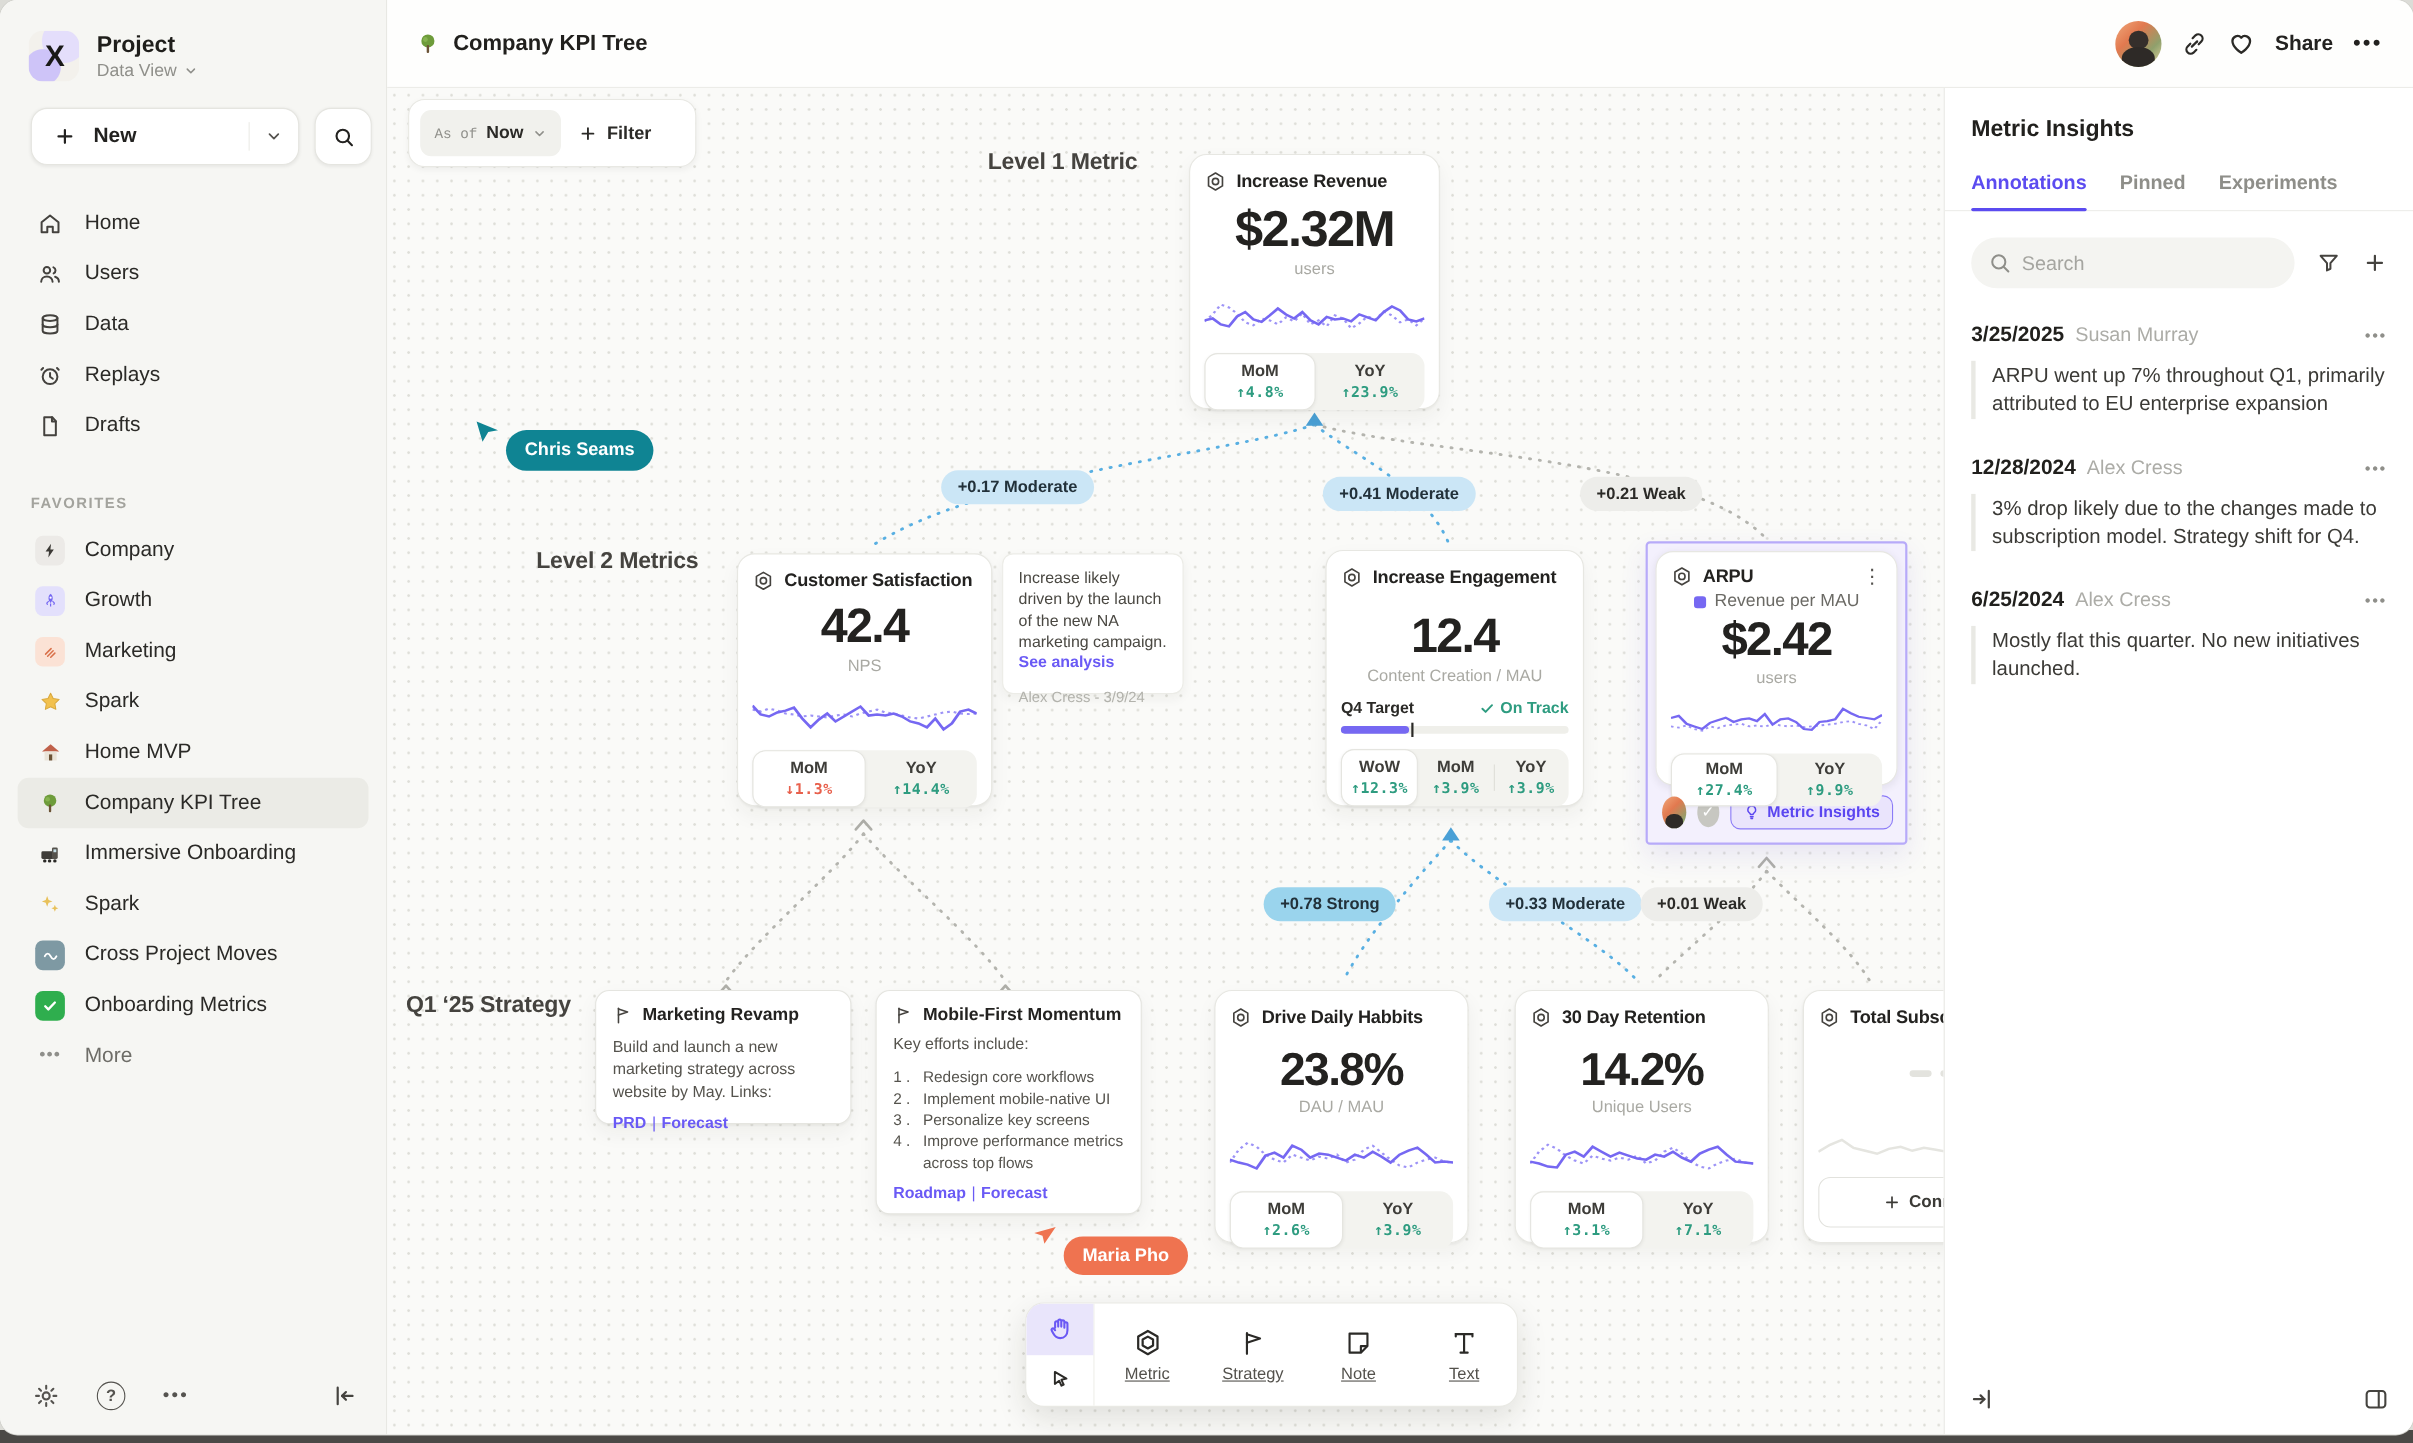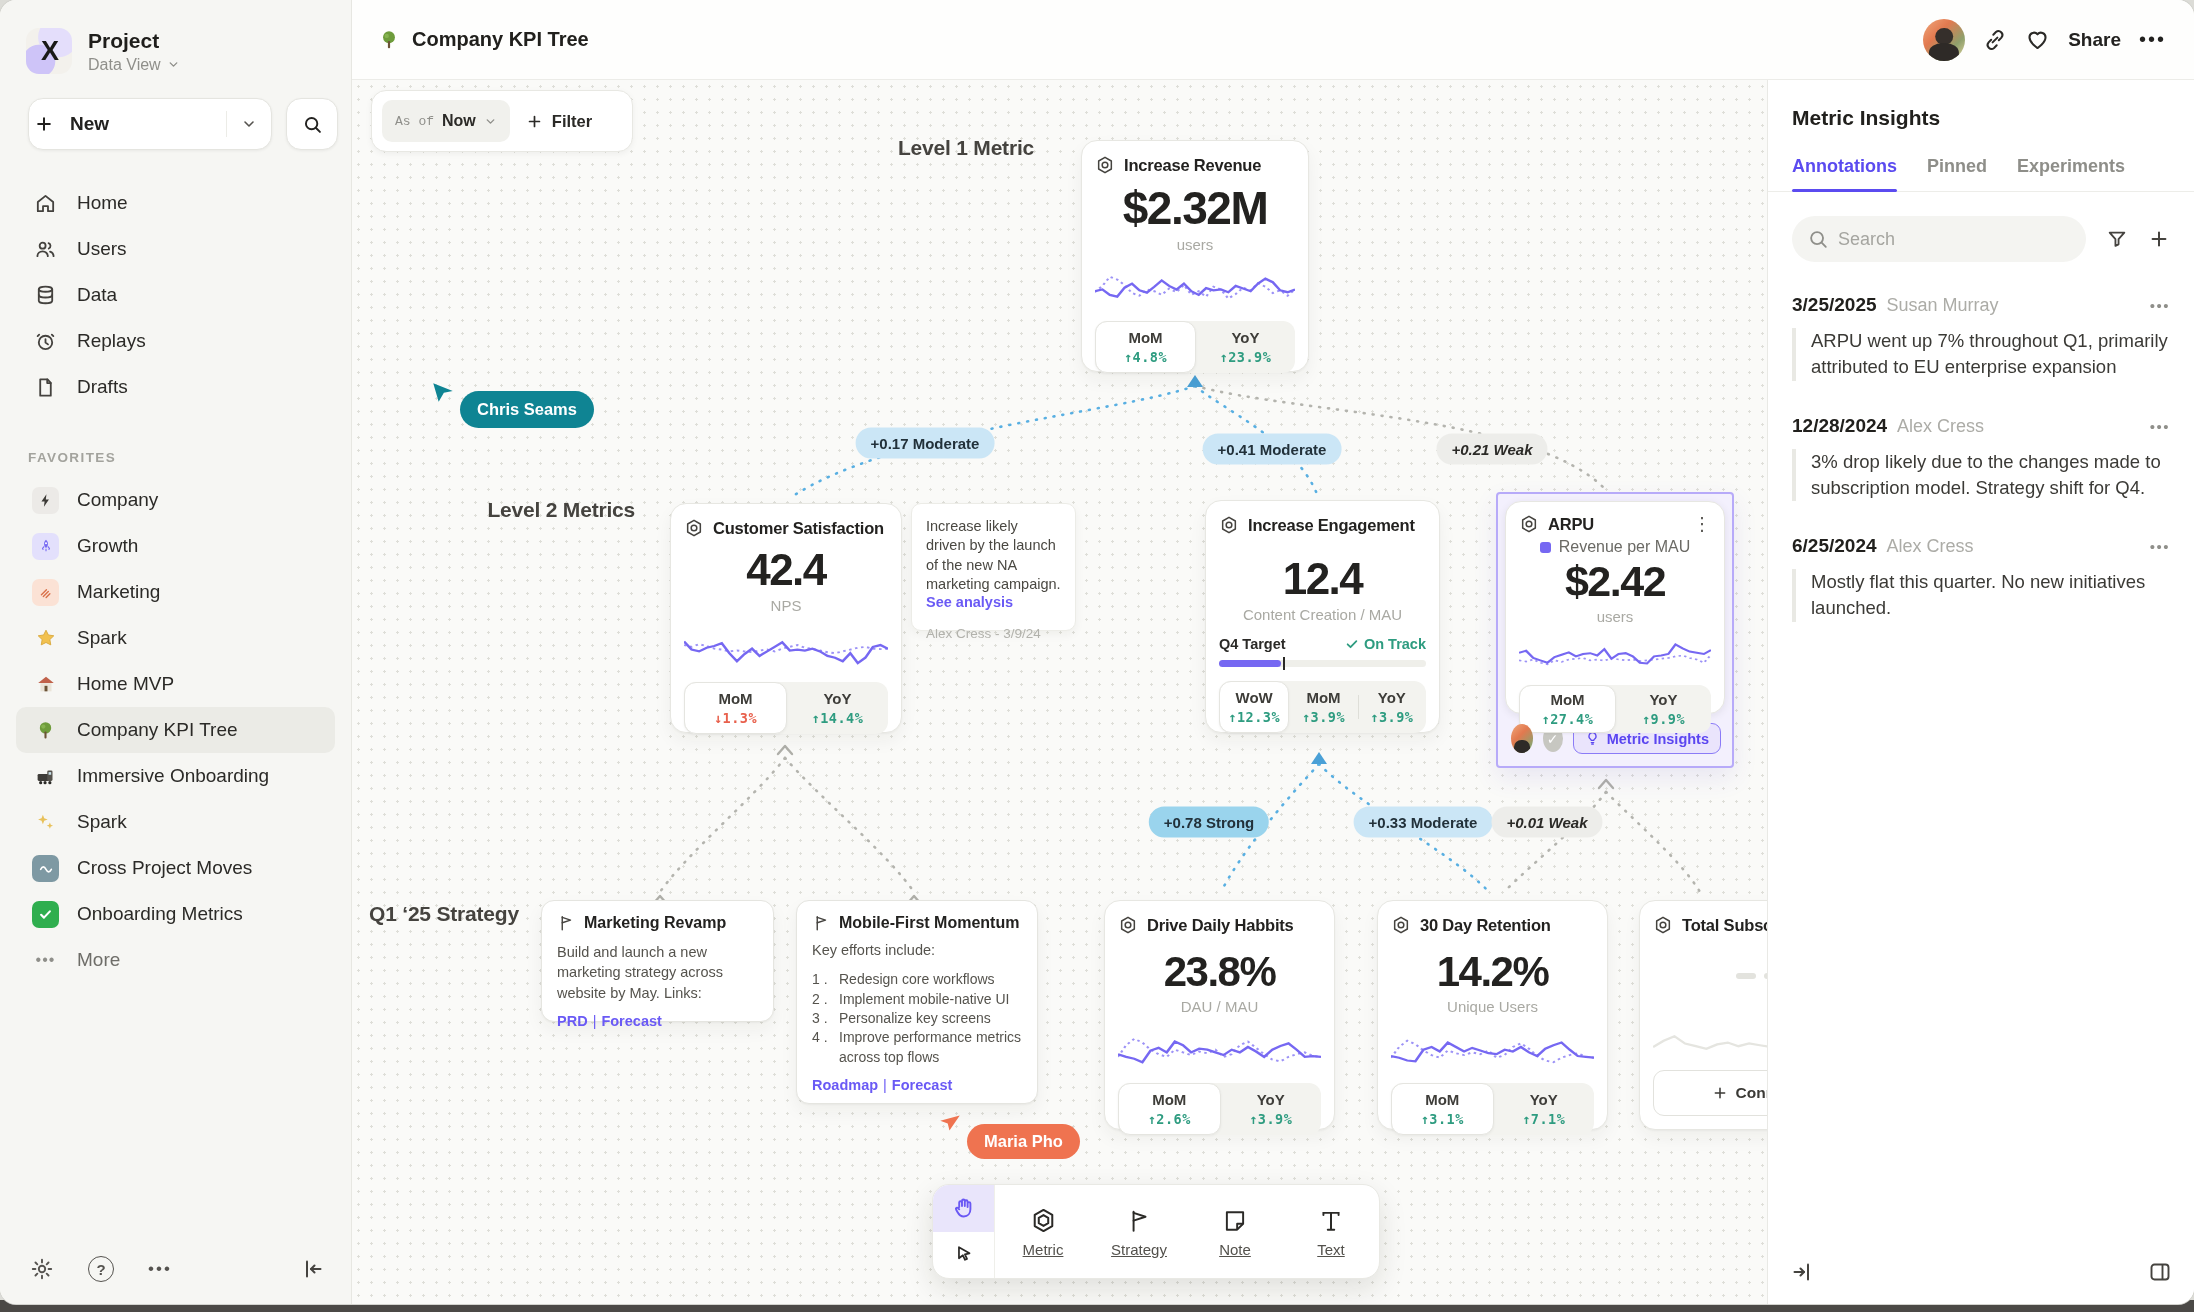--- a/index.html
+++ b/index.html
@@ -15,21 +15,21 @@
   .logo { width:46px; height:46px; border-radius:13px; background:
       radial-gradient(circle at 28% 72%, #CEC4F8 0 34%, transparent 36%),
       radial-gradient(circle at 70% 20%, #E4DEFB 0 40%, transparent 42%),
       #F3F1EC;
       display:flex; align-items:center; justify-content:center;
       font-weight:800; font-size:27px; color:#191917; letter-spacing:-2px; }
   .proj-name { font-size:21px; font-weight:700; color:#1F1E1B; }
   .proj-view { display:flex; align-items:center; gap:6px; font-size:16px; color:#8F8F8A; margin-top:3px; }
   .sb-actions { display:flex; gap:14px; padding:24px 16px 0 28px; }
   .btn-new { flex:0 0 244px; height:52px; background:#FFFFFF; border:1px solid #E5E5E0; border-radius:15px;
-      display:flex; align-items:center; box-shadow:0 1px 3px rgba(0,0,0,.06); padding:0 14px 0 5px; cursor:pointer; }
+      display:flex; align-items:center; box-shadow:0 1px 3px rgba(0,0,0,.06); padding:0 14px 0 20px; cursor:pointer; }
   .btn-new .lbl { font-size:19px; font-weight:700; color:#232220; margin-left:16px; }
   .btn-new .divider { width:1px; height:26px; background:#ECECE7; margin-left:auto; margin-right:14px; }
   .btn-search { flex:0 0 52px; height:52px; background:#FFFFFF; border:1px solid #E5E5E0; border-radius:15px;
       display:flex; align-items:center; justify-content:center; box-shadow:0 1px 3px rgba(0,0,0,.06); cursor:pointer; }
   .sb-nav { padding:30px 16px 0 16px; }
   .nav-item { display:flex; align-items:center; gap:20px; height:46px; padding:0 0 0 18px; border-radius:10px; cursor:pointer; }
   .nav-item .txt { font-size:19px; font-weight:500; color:#2B2A27; }
   .sb-section { padding:40px 16px 0 28px; font-size:13.5px; font-weight:700; letter-spacing:1.4px; color:#A3A39D; }
   .sb-favs { padding:12px 16px 0 16px; }
   .fav-item { display:flex; align-items:center; gap:18px; height:46px; padding:0 0 0 16px; border-radius:10px; cursor:pointer; }
@@ -84,21 +84,21 @@
      background-image:radial-gradient(circle,#DEDED8 1.1px, transparent 1.3px);
      background-size:13px 13px; }
   .edges { position:absolute; left:0; top:0; pointer-events:none; }
   .edge-blue { fill:none; stroke:#58AFE2; stroke-width:2.6; stroke-dasharray:1 8; stroke-linecap:round; }
   .edge-gray { fill:none; stroke:#B4B4AE; stroke-width:2.6; stroke-dasharray:1 8; stroke-linecap:round; }
   .caret { fill:none; stroke:#AFAFA9; stroke-width:2.4; stroke-linecap:round; stroke-linejoin:round; }
 
   .edge-pill { position:absolute; transform:translate(-50%,-50%); padding:7px 15px; border-radius:999px; font-size:15px; font-weight:700; color:#22313A; white-space:nowrap; }
   .edge-pill.moderate { background:#CBE6F6; }
   .edge-pill.strong { background:#9AD4ED; }
-  .edge-pill.weak { background:#EDEDEA; color:#2B2A27;font-style:italic; }
+  .edge-pill.weak { background:#EDEDEA; color:#2B2A27; }
 
   .sec-label { position:absolute; font-size:21px; font-weight:700; color:#45433F; letter-spacing:-0.2px; }
 
   .asof-card { position:absolute; left:19px; top:10px; width:262px; height:62px; background:#FFFFFF; border:1px solid #E8E8E3; border-radius:15px; box-shadow:0 2px 6px rgba(0,0,0,.05); display:flex; align-items:center; padding:0 16px 0 10px; gap:16px; }
   .asof-pill { height:42px; background:#F1F1ED; border-radius:10px; display:flex; align-items:center; gap:8px; padding:0 13px; cursor:pointer; }
   .asof-pill .k { font-size:13px; color:#8F8F8A;font-family:Liberation Mono, monospace; }
   .asof-pill .v { font-size:16px; font-weight:700; color:#2B2A27; }
   .filter-btn { display:flex; align-items:center; gap:9px; font-size:16.5px; font-weight:700; color:#2B2A27; cursor:pointer; }
 
   .metric-card { position:absolute; background:#FFFFFF; border:1px solid #E7E7E2; border-radius:16px; padding:14px 13px 13px; box-shadow:0 1px 2px rgba(30,30,20,.04), 0 8px 18px rgba(30,30,20,.05); cursor:pointer; }

